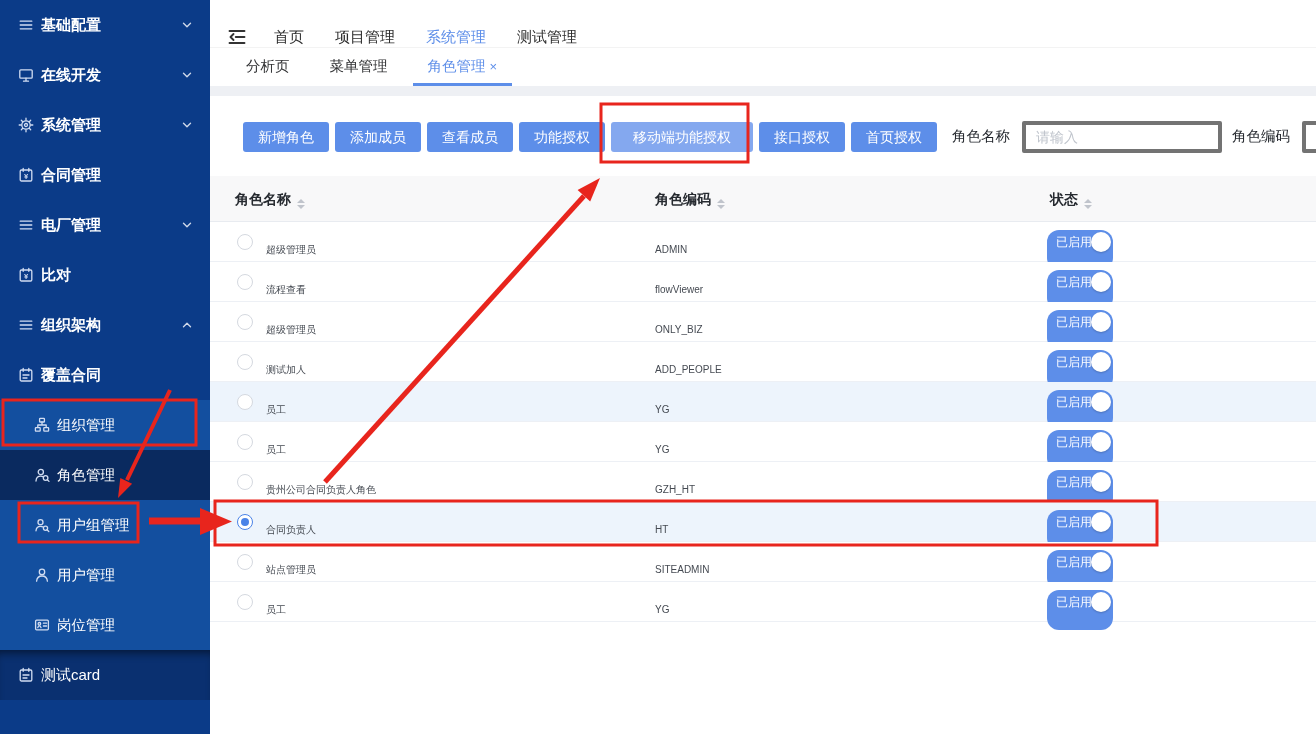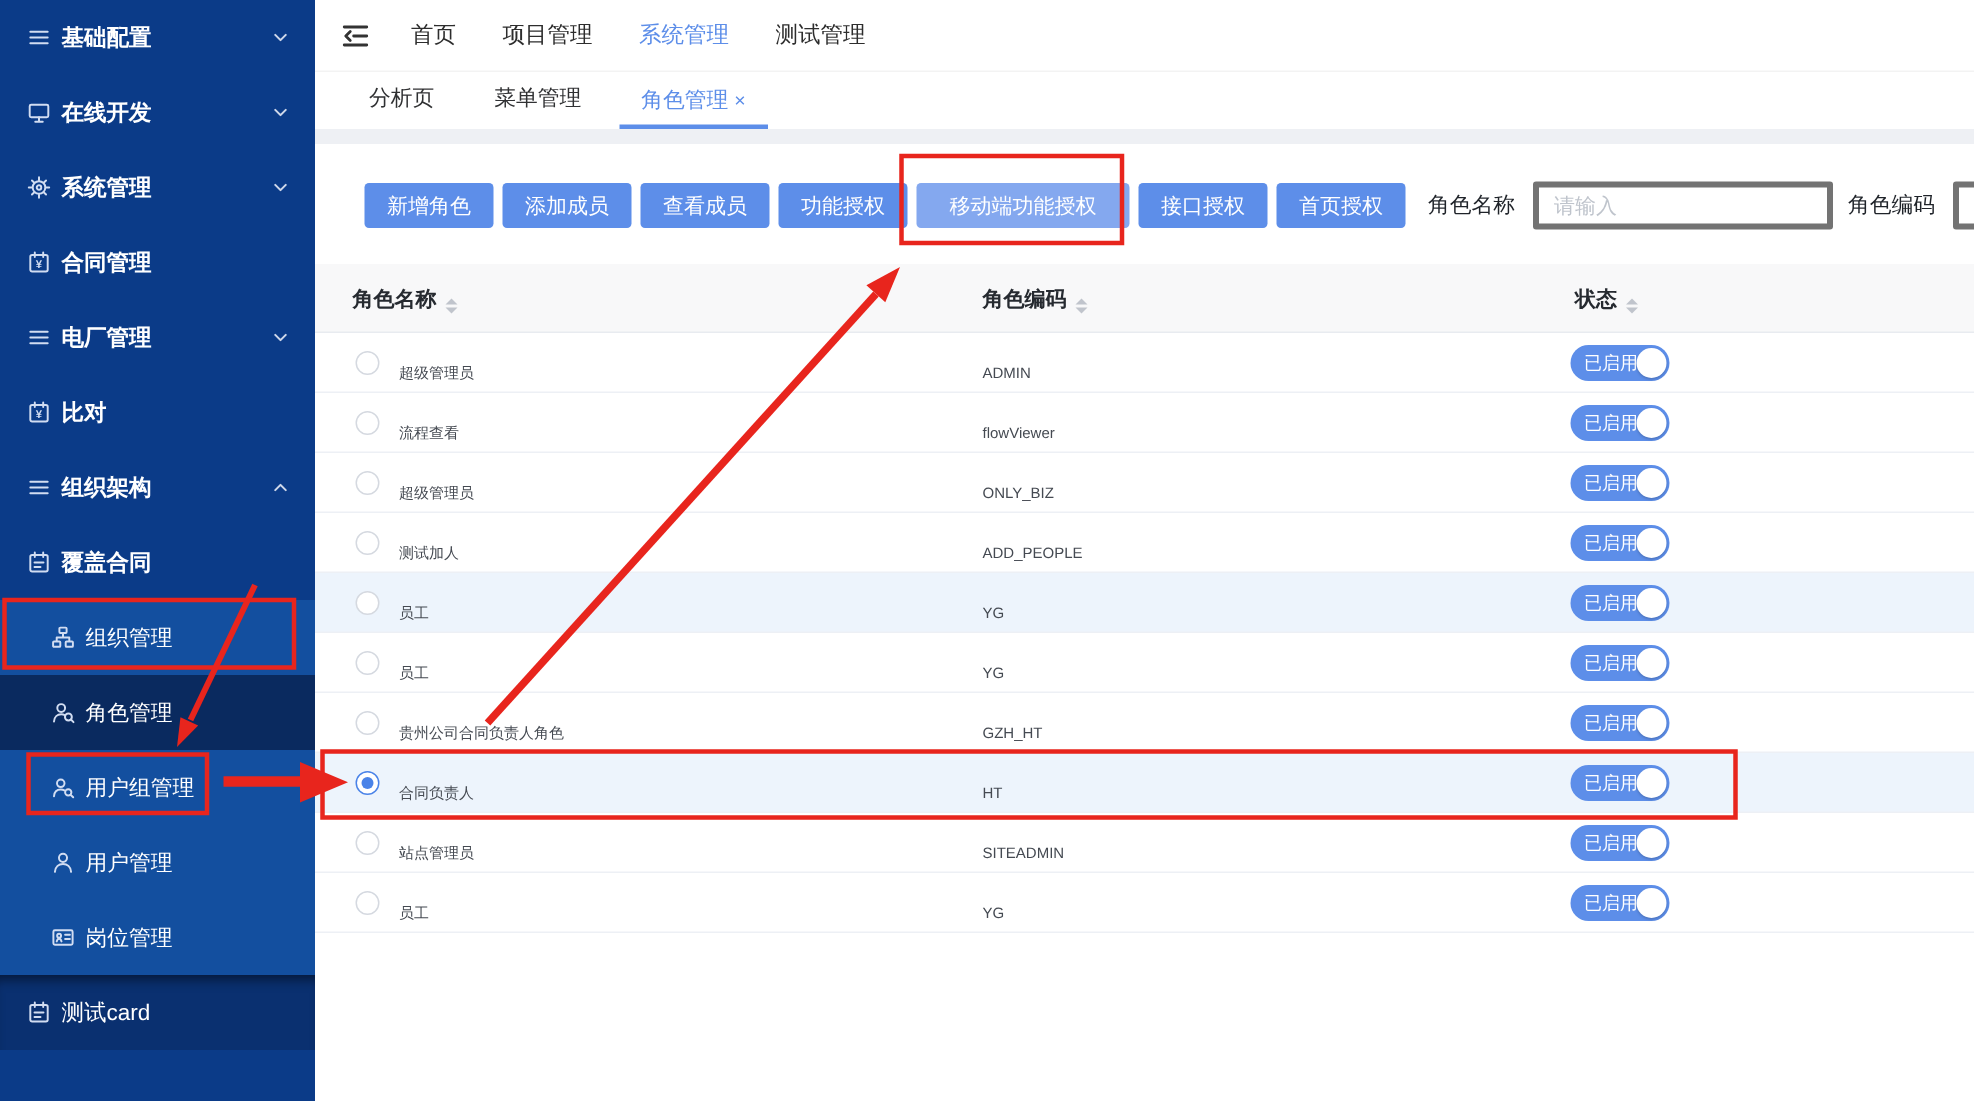--- a/index.html
+++ b/index.html
@@ -24,21 +24,21 @@
     font-size:15px;font-weight:600;cursor:pointer;position:relative}
   .side-item .side-icon{width:16px;height:16px;margin-right:7px;display:inline-flex;color:#d2ddf2;flex:none}
   .side-item .side-label{white-space:nowrap}
   .side-item .chev{margin-left:auto;margin-right:16px;display:inline-flex;color:#cfd8ea}
   .side-item.sub{padding-left:34px;background:var(--submenu-bg);font-weight:400;font-size:14.5px}
   .side-item.sub.selected{background:var(--selected-item-bg)}
   .side-item.dark{background:var(--dark-item-bg);box-shadow:inset 0 8px 8px -5px rgba(0,0,0,.5);font-weight:400}
 
   
   .main{position:absolute;left:210px;top:0;right:0;bottom:0;background:#fff;overflow:hidden}
-  .topbar{height:48px;background:#fff;display:flex;align-items:center;padding-left:17px;border-bottom:1px solid #f3f3f3}
+  .topbar{height:48px;background:#fff;display:flex;align-items:flex-end;padding-left:17px;border-bottom:1px solid #f3f3f3}
   .collapse-btn{display:inline-flex;width:20px;height:20px;color:#333;cursor:pointer}
   .topnav{display:flex;gap:31px;margin-left:27px}
   .nav-item{font-size:15px;color:#2d2d2d;cursor:pointer;white-space:nowrap}
   .nav-item.active{color:var(--accent)}
   .tabbar{height:38px;background:#fff;display:flex;padding-left:16px}
   .tab{position:relative;padding:0 20px;line-height:37px;font-size:14.5px;color:#303133;cursor:pointer;white-space:nowrap}
   .tab.active{color:var(--accent)}
   .tab.active::after{content:"";position:absolute;left:5px;right:5px;bottom:0;height:3px;background:var(--accent)}
   .tab-close{margin-left:4px;font-size:13px;color:var(--accent);cursor:pointer}
   .gray-strip{height:10px;background:#eef0f4}
@@ -65,21 +65,21 @@
   .sorter .up{border-bottom:4px solid #c0c4cc}
   .sorter .down{border-top:4px solid #c0c4cc}
   .row{position:relative;height:40px;border-bottom:1px solid #edf0f5;background:#fff;cursor:pointer}
   .row.lit{background:var(--row-highlight)}
   .cell{position:absolute;top:8px;line-height:39px;font-size:10px;color:#454a52;white-space:nowrap}
   .cell-name{left:56px}.cell-code{left:445px}
   .radio{position:absolute;left:27px;top:12px;width:16px;height:16px;border:1px solid #d5d9e0;
     border-radius:50%;background:#fff;cursor:pointer}
   .radio.checked{border-color:#4a83e8}
   .radio.checked::after{content:"";position:absolute;inset:3px;border-radius:50%;background:#4a83e8}
-  .toggle{position:absolute;left:837px;top:8px;width:66px;height:24px;border-radius:12px;
+  .toggle{position:absolute;left:837px;top:8px;width:66px;height:40px;border-radius:12px;
     background:var(--accent);cursor:pointer}
   .toggle-label{position:absolute;left:9px;top:0;line-height:24px;font-size:12px;color:#fff;white-space:nowrap}
   .knob{position:absolute;right:2px;top:2px;width:20px;height:20px;border-radius:50%;background:#fff;
     box-shadow:0 1px 2px rgba(0,0,0,.2)}
 
   
   .annotations{position:absolute;left:0;top:0;z-index:60;pointer-events:none}
   .annotations rect{fill:none;stroke:var(--annotation-red);stroke-width:3px}
   .annotations line{stroke:var(--annotation-red)}
   .annotations .fill{fill:var(--annotation-red);stroke:none}

